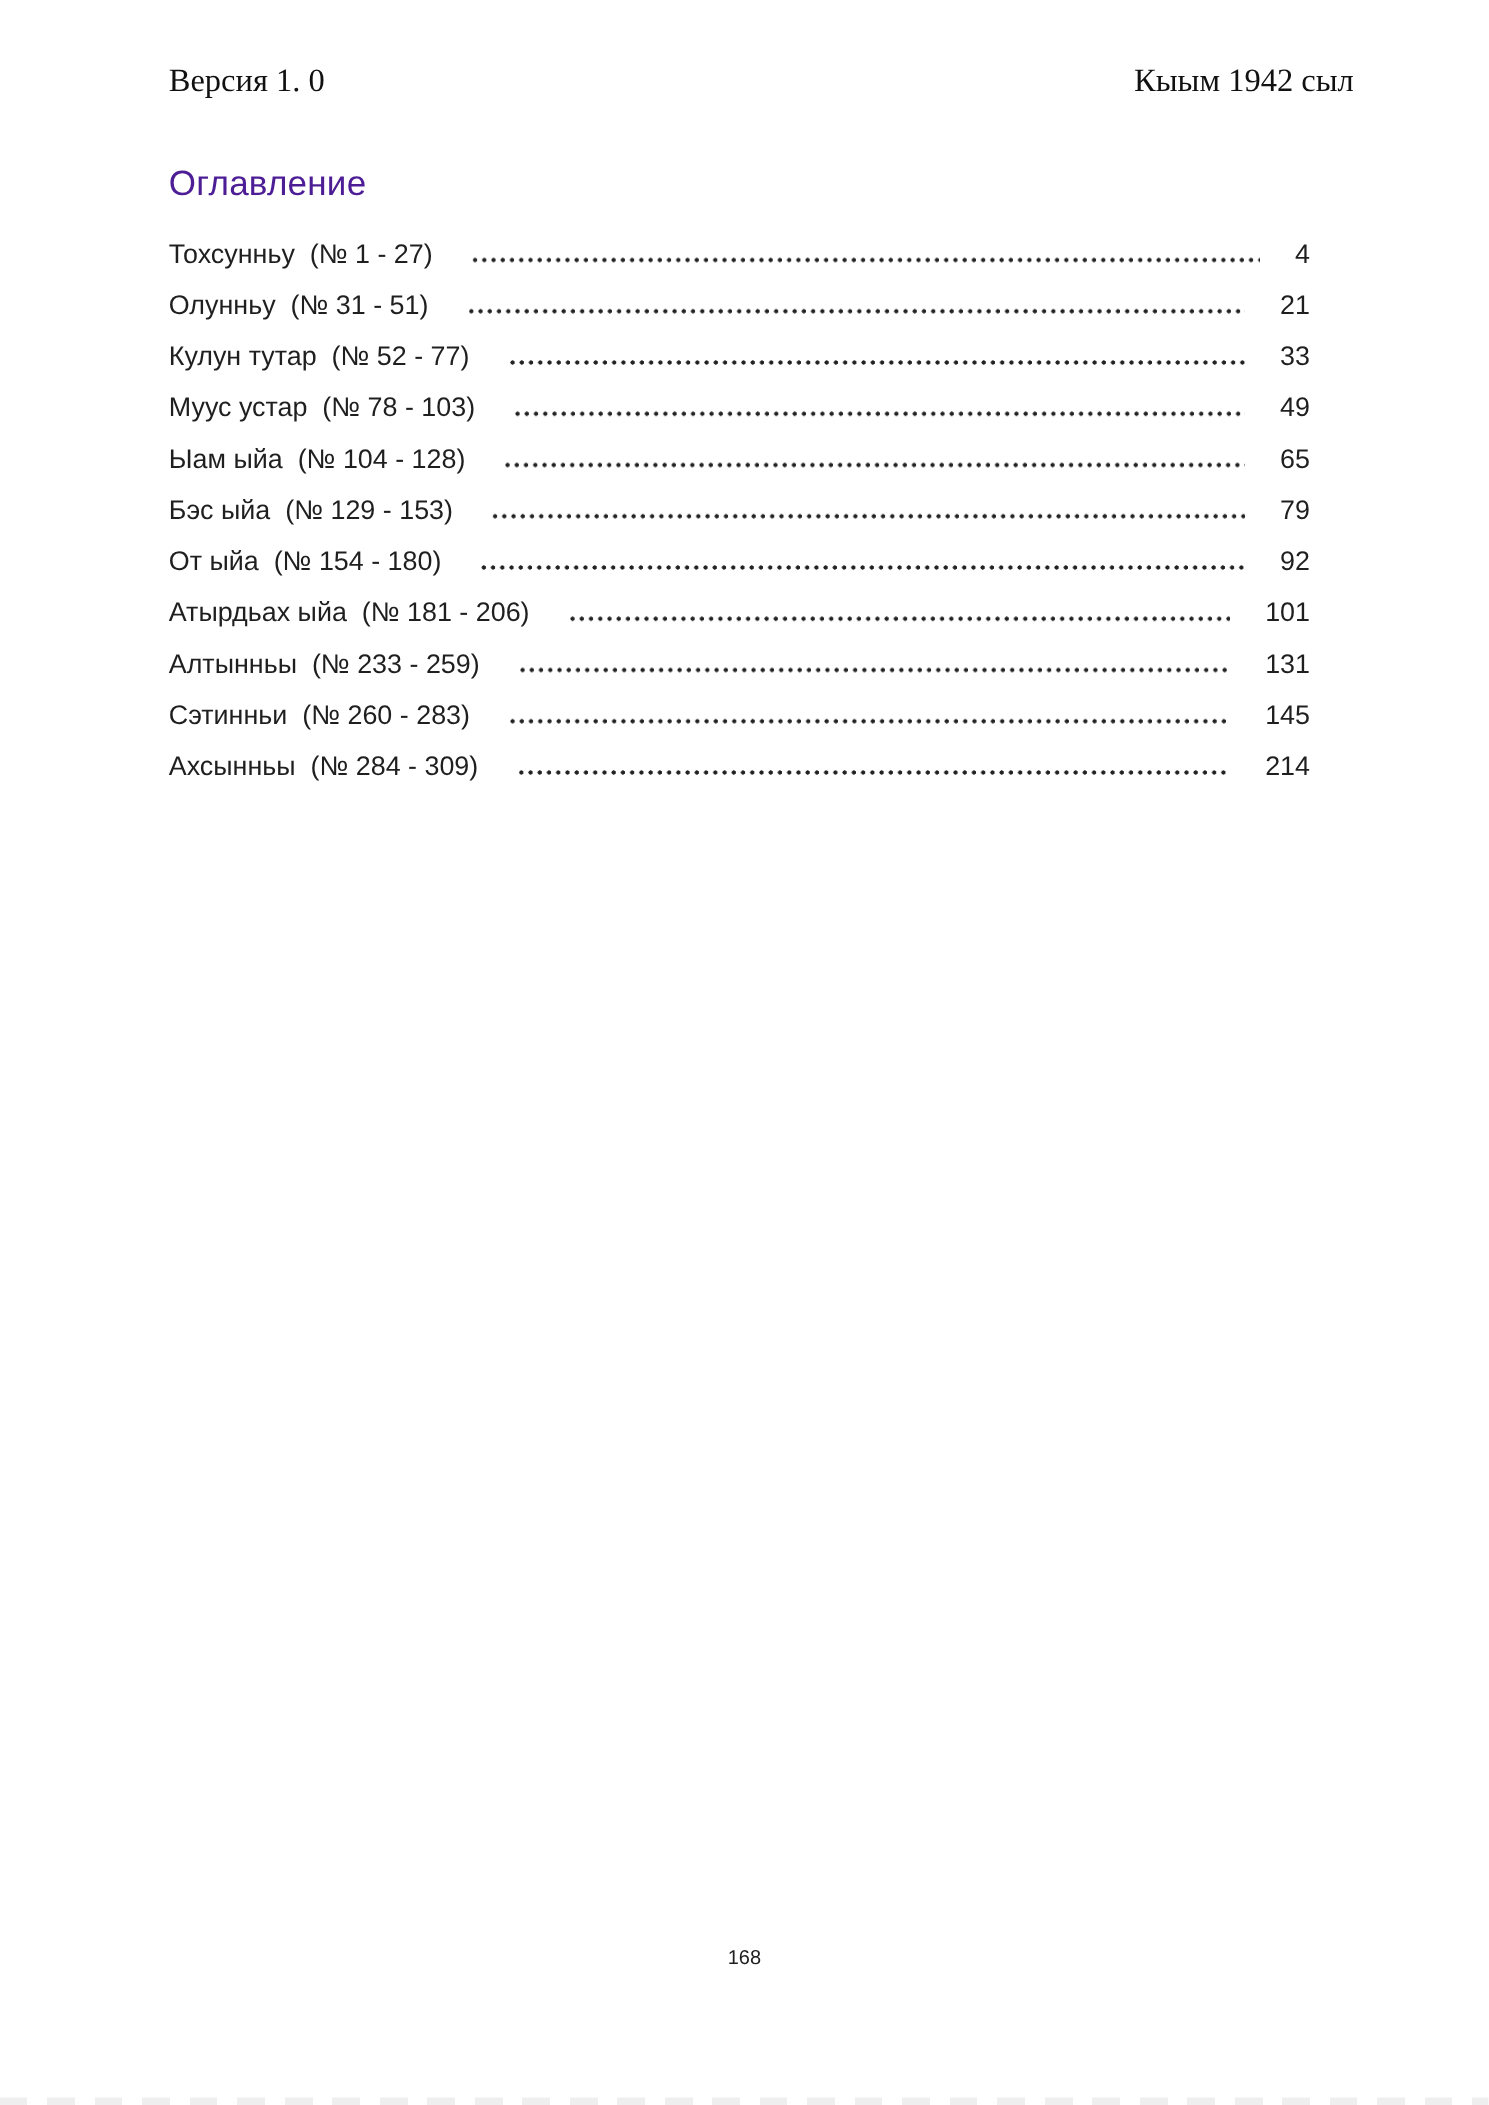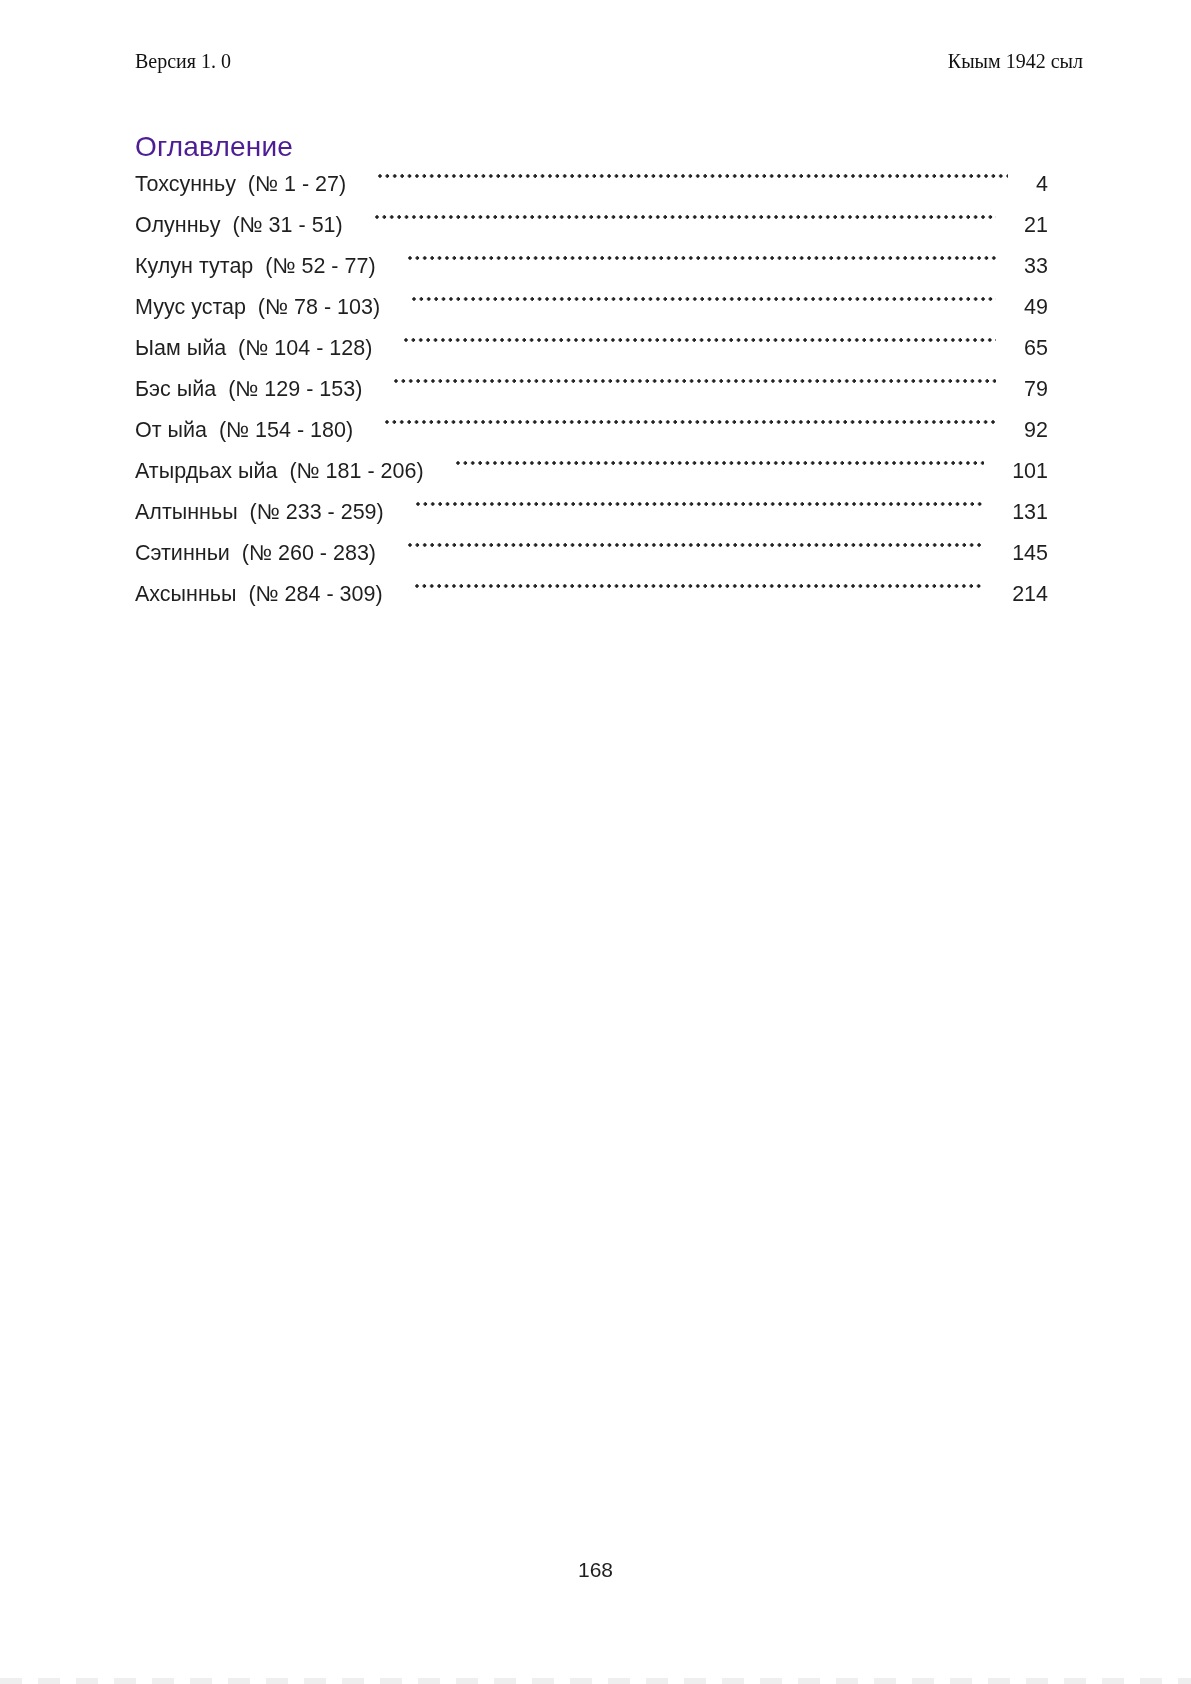--- a/index.html
+++ b/index.html
@@ -15,41 +15,42 @@
   
   .doc-header {
     position: absolute;
     top: 50px;
     left: 135px;
     right: 108px;
     display: flex;
     justify-content: space-between;
     align-items: baseline;
     font-family: "Liberation Serif", serif;
-    font-size: 20px;
+    font-size: 26px;
     color: #111111;
   }
   
   .toc {
     position: absolute;
     top: 131px;
     left: 135px;
     right: 143px;
   }
   .toc-title {
     font-size: 28px;
     line-height: 32px;
     font-weight: 400;
     color: #3d7bb9;
     margin: 0 0 11px 0;
     letter-spacing: 0.2px;
   }
   .toc-rows { display: block; }
   .toc-row {
     display: flex;
+    align-items: flex-end;
     height: 41px;
     gap: 23px;
   }
   .toc-label {
     white-space: pre;
     font-size: 21.5px;
     line-height: 1.0;
     padding-bottom: 1px;
   }
   .toc-leader {
@@ -65,21 +66,21 @@
     padding-bottom: 1px;
     white-space: nowrap;
   }
   
   .doc-footer {
     position: absolute;
     top: 1558px;
     left: 0;
     width: 100%;
     text-align: center;
-    font-size: 21px;
+    font-size: 16px;
     color: #1f1f1f;
   }
   
   .bottom-edge {
     position: absolute;
     left: 0;
     right: 0;
     bottom: 0;
     height: 6px;
     background: repeating-linear-gradient(90deg,

